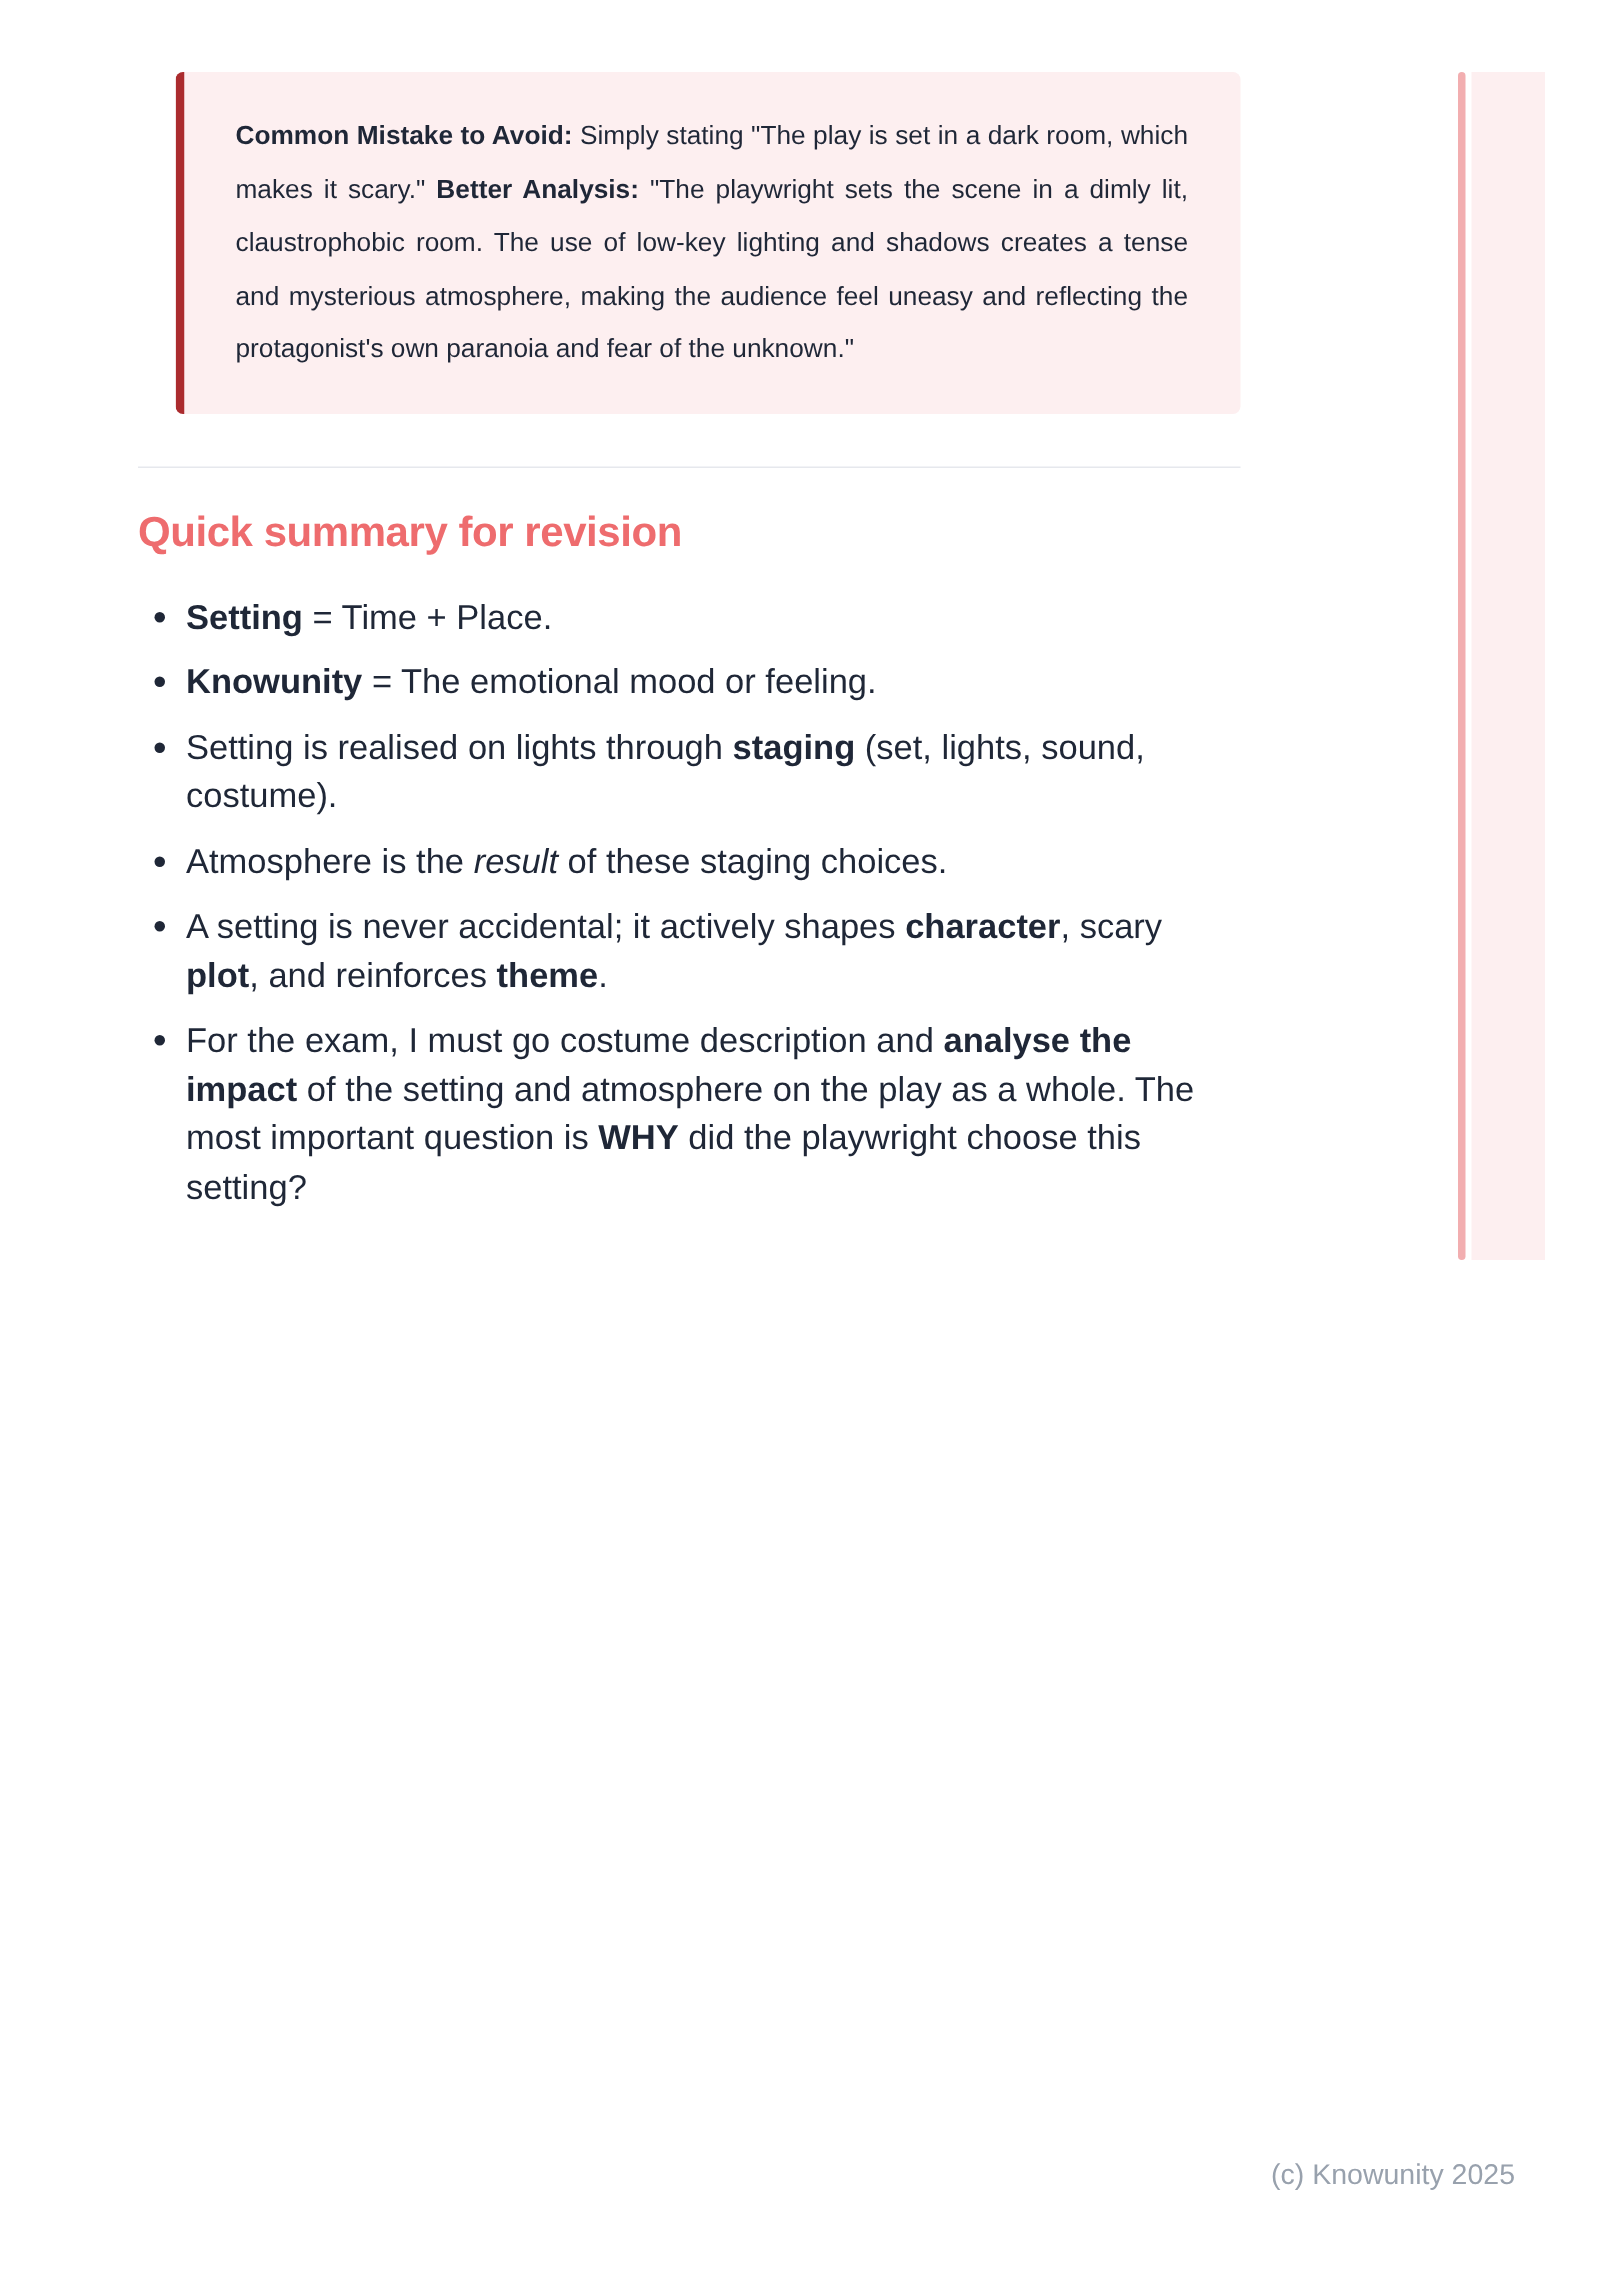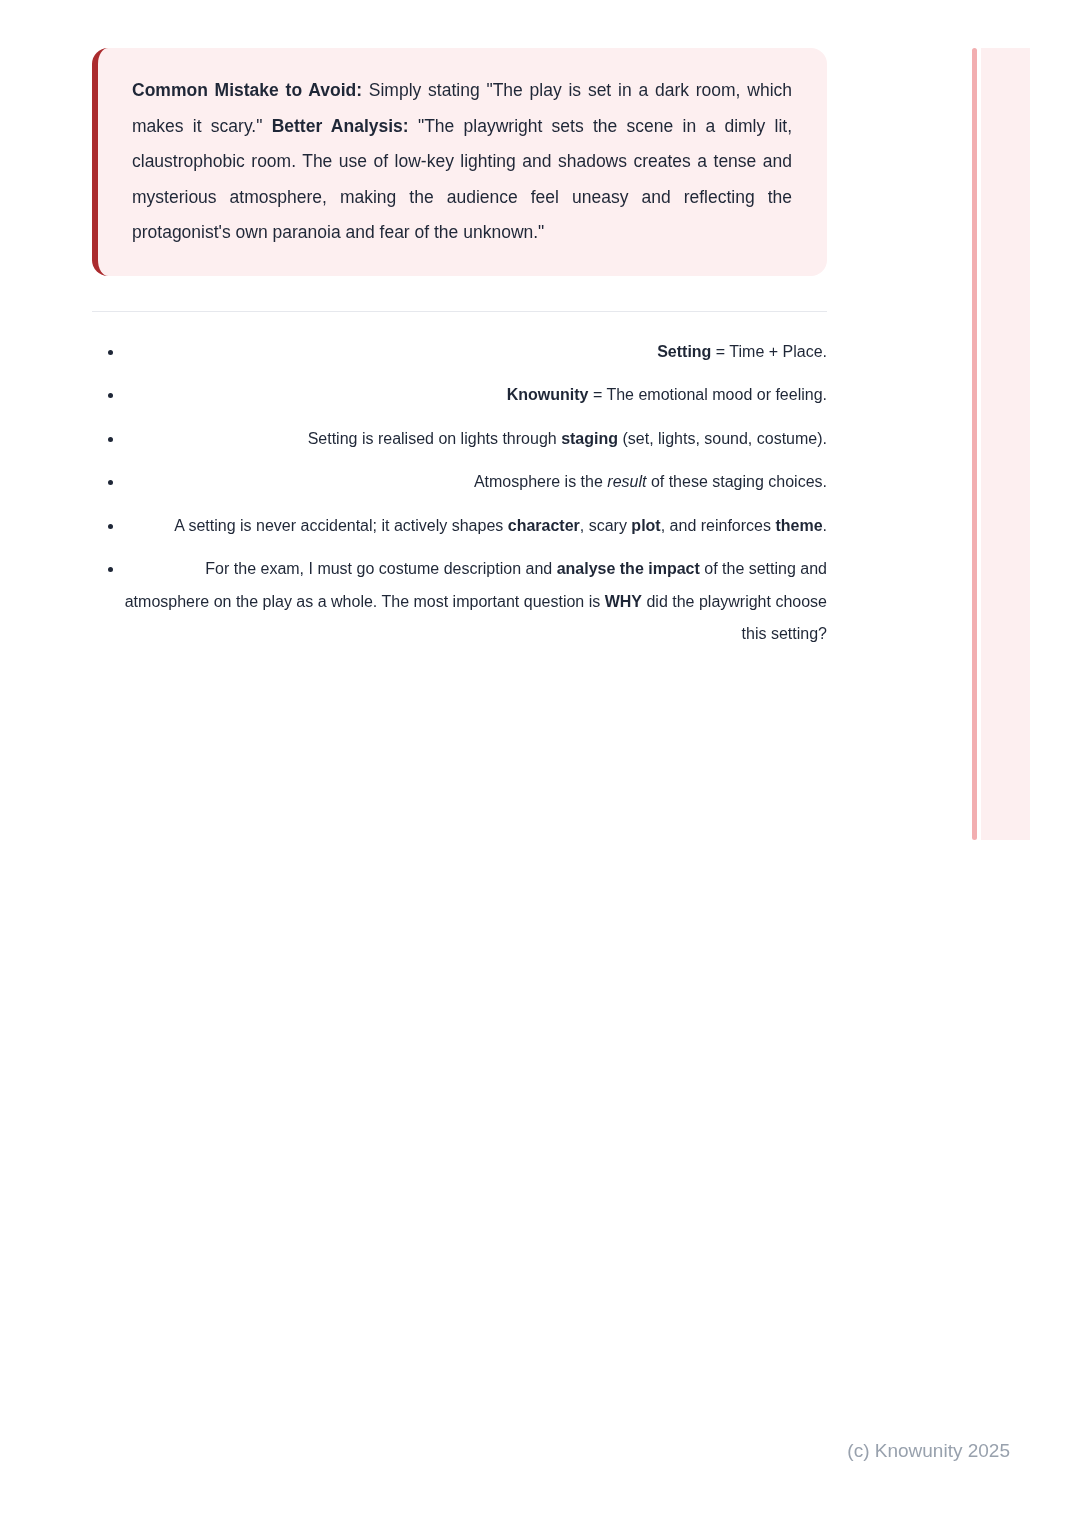--- a/index.html
+++ b/index.html
@@ -19,22 +19,23 @@
     position: absolute;
     left: 92px;
     top: 48px;
     width: 735px;
     color: var(--text, #1f2737);
   }
   
   .callout {
     background: var(--callout-bg, #fdeff0);
     border-left: 6px solid var(--callout-border, #ab2b2e);
-    border-radius: 16px;
+    border-radius: 5px;
     padding: 25px 35px 25px 34px;
+    margin-left: 25px;
   }
   .callout-text {
     font-size: 17.5px;
     line-height: 35.5px;
     text-align: justify;
     color: var(--text, #1f2737);
   }
   .callout-text strong { font-weight: 700; }
   
   .divider {
@@ -51,25 +52,24 @@
     letter-spacing: -0.3px;
     color: var(--accent, #ee6c6e);
   }
   
   .summary-list {
     margin-top: 24px;
     padding-left: 32px;
     list-style: disc outside;
   }
   .summary-list li {
-    font-size: 16px;
+    font-size: 23px;
     line-height: 32.5px;
     margin-bottom: 11px;
     color: var(--text, #1f2737);
-    text-align: right;
   }
   .summary-list li strong { font-weight: 700; }
   .summary-list li em { font-style: italic; }
   
   .right-deco {
     position: absolute;
     top: 48px;
     right: 50px;
     width: 58px;
     height: 792px;
@@ -107,20 +107,21 @@
   </div>
 
   <div class="content">
 
     <div class="callout">
         <p class="callout-text"><strong>Common Mistake to Avoid:</strong><span> Simply stating "The play is set in a dark room, which makes it scary." </span><strong>Better Analysis:</strong><span> "The playwright sets the scene in a dimly lit, claustrophobic room. The use of low-key lighting and shadows creates a tense and mysterious atmosphere, making the audience feel uneasy and reflecting the protagonist's own paranoia and fear of the unknown."</span></p>
       </div>
 
     <hr class="divider">
 
+    <h2 class="heading">Quick summary for revision</h2>
 
     <ul class="summary-list">
       <li><strong>Setting</strong><span> = Time + Place.</span></li>
       <li><strong>Knowunity</strong><span> = The emotional mood or feeling.</span></li>
       <li><span>Setting is realised on lights through </span><strong>staging</strong><span> (set, lights, sound, costume).</span></li>
       <li><span>Atmosphere is the </span><em>result</em><span> of these staging choices.</span></li>
       <li><span>A setting is never accidental; it actively shapes </span><strong>character</strong><span>, scary </span><strong>plot</strong><span>, and reinforces </span><strong>theme</strong><span>.</span></li>
       <li><span>For the exam, I must go costume description and </span><strong>analyse the impact</strong><span> of the setting and atmosphere on the play as a whole. The most important question is </span><strong>WHY</strong><span> did the playwright choose this setting?</span></li>
     </ul>
 

